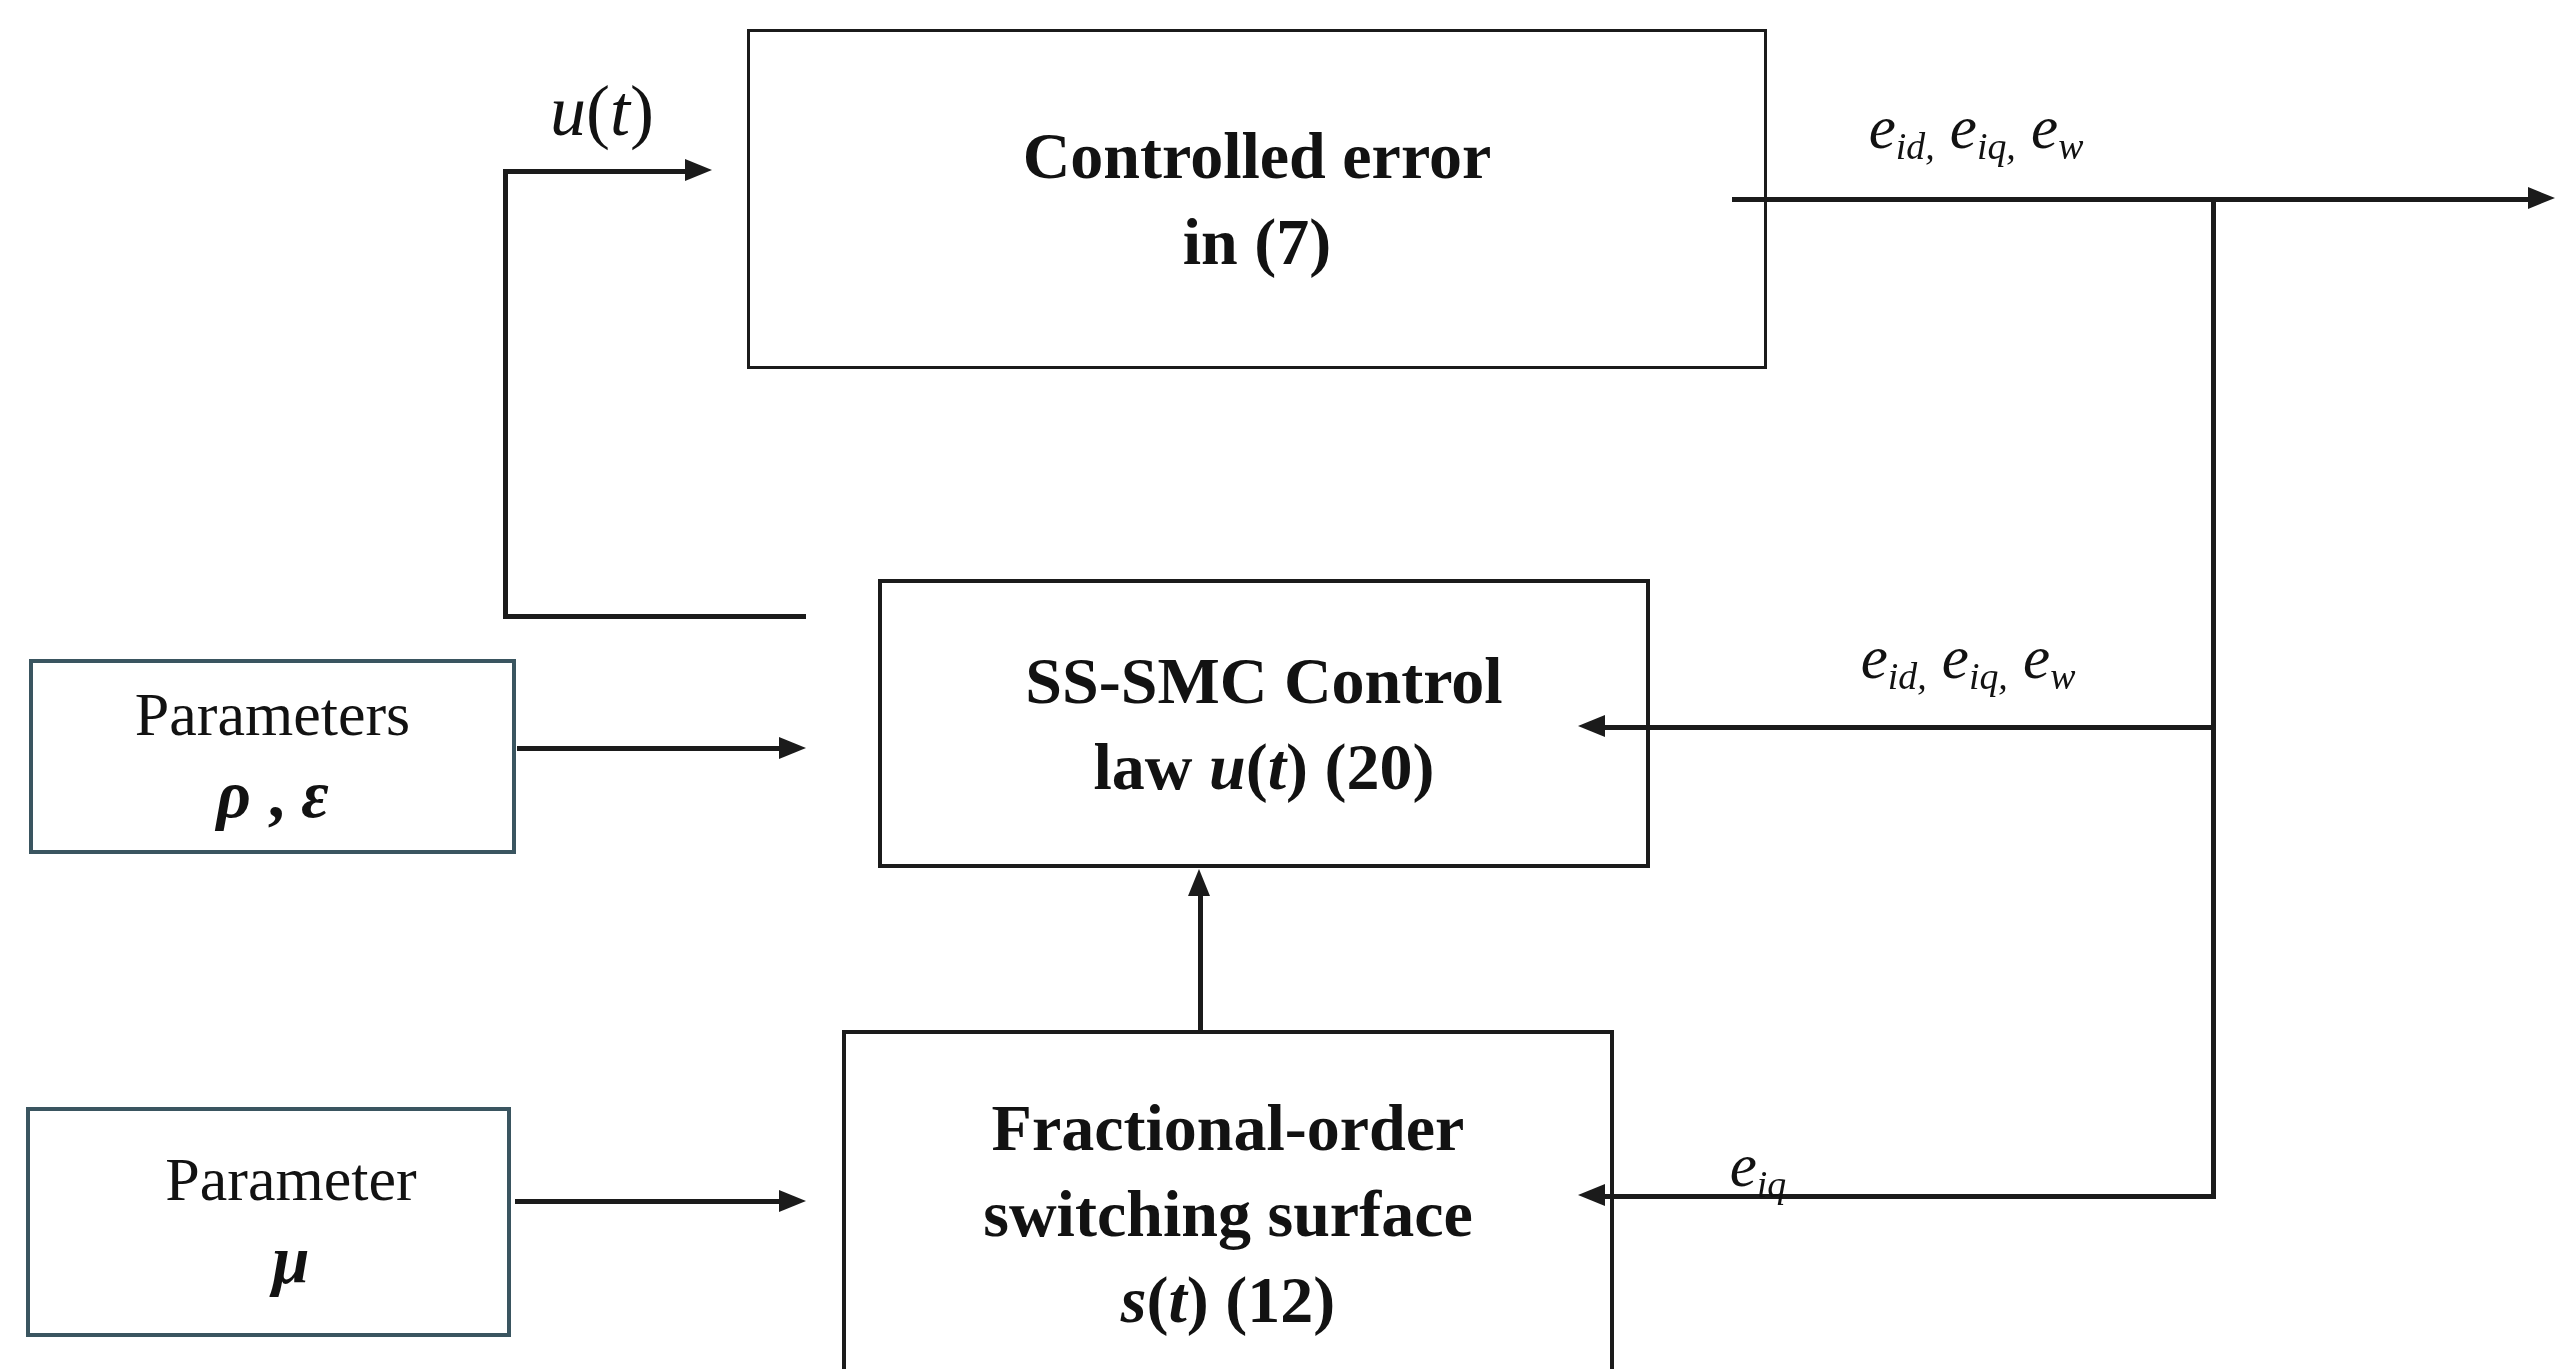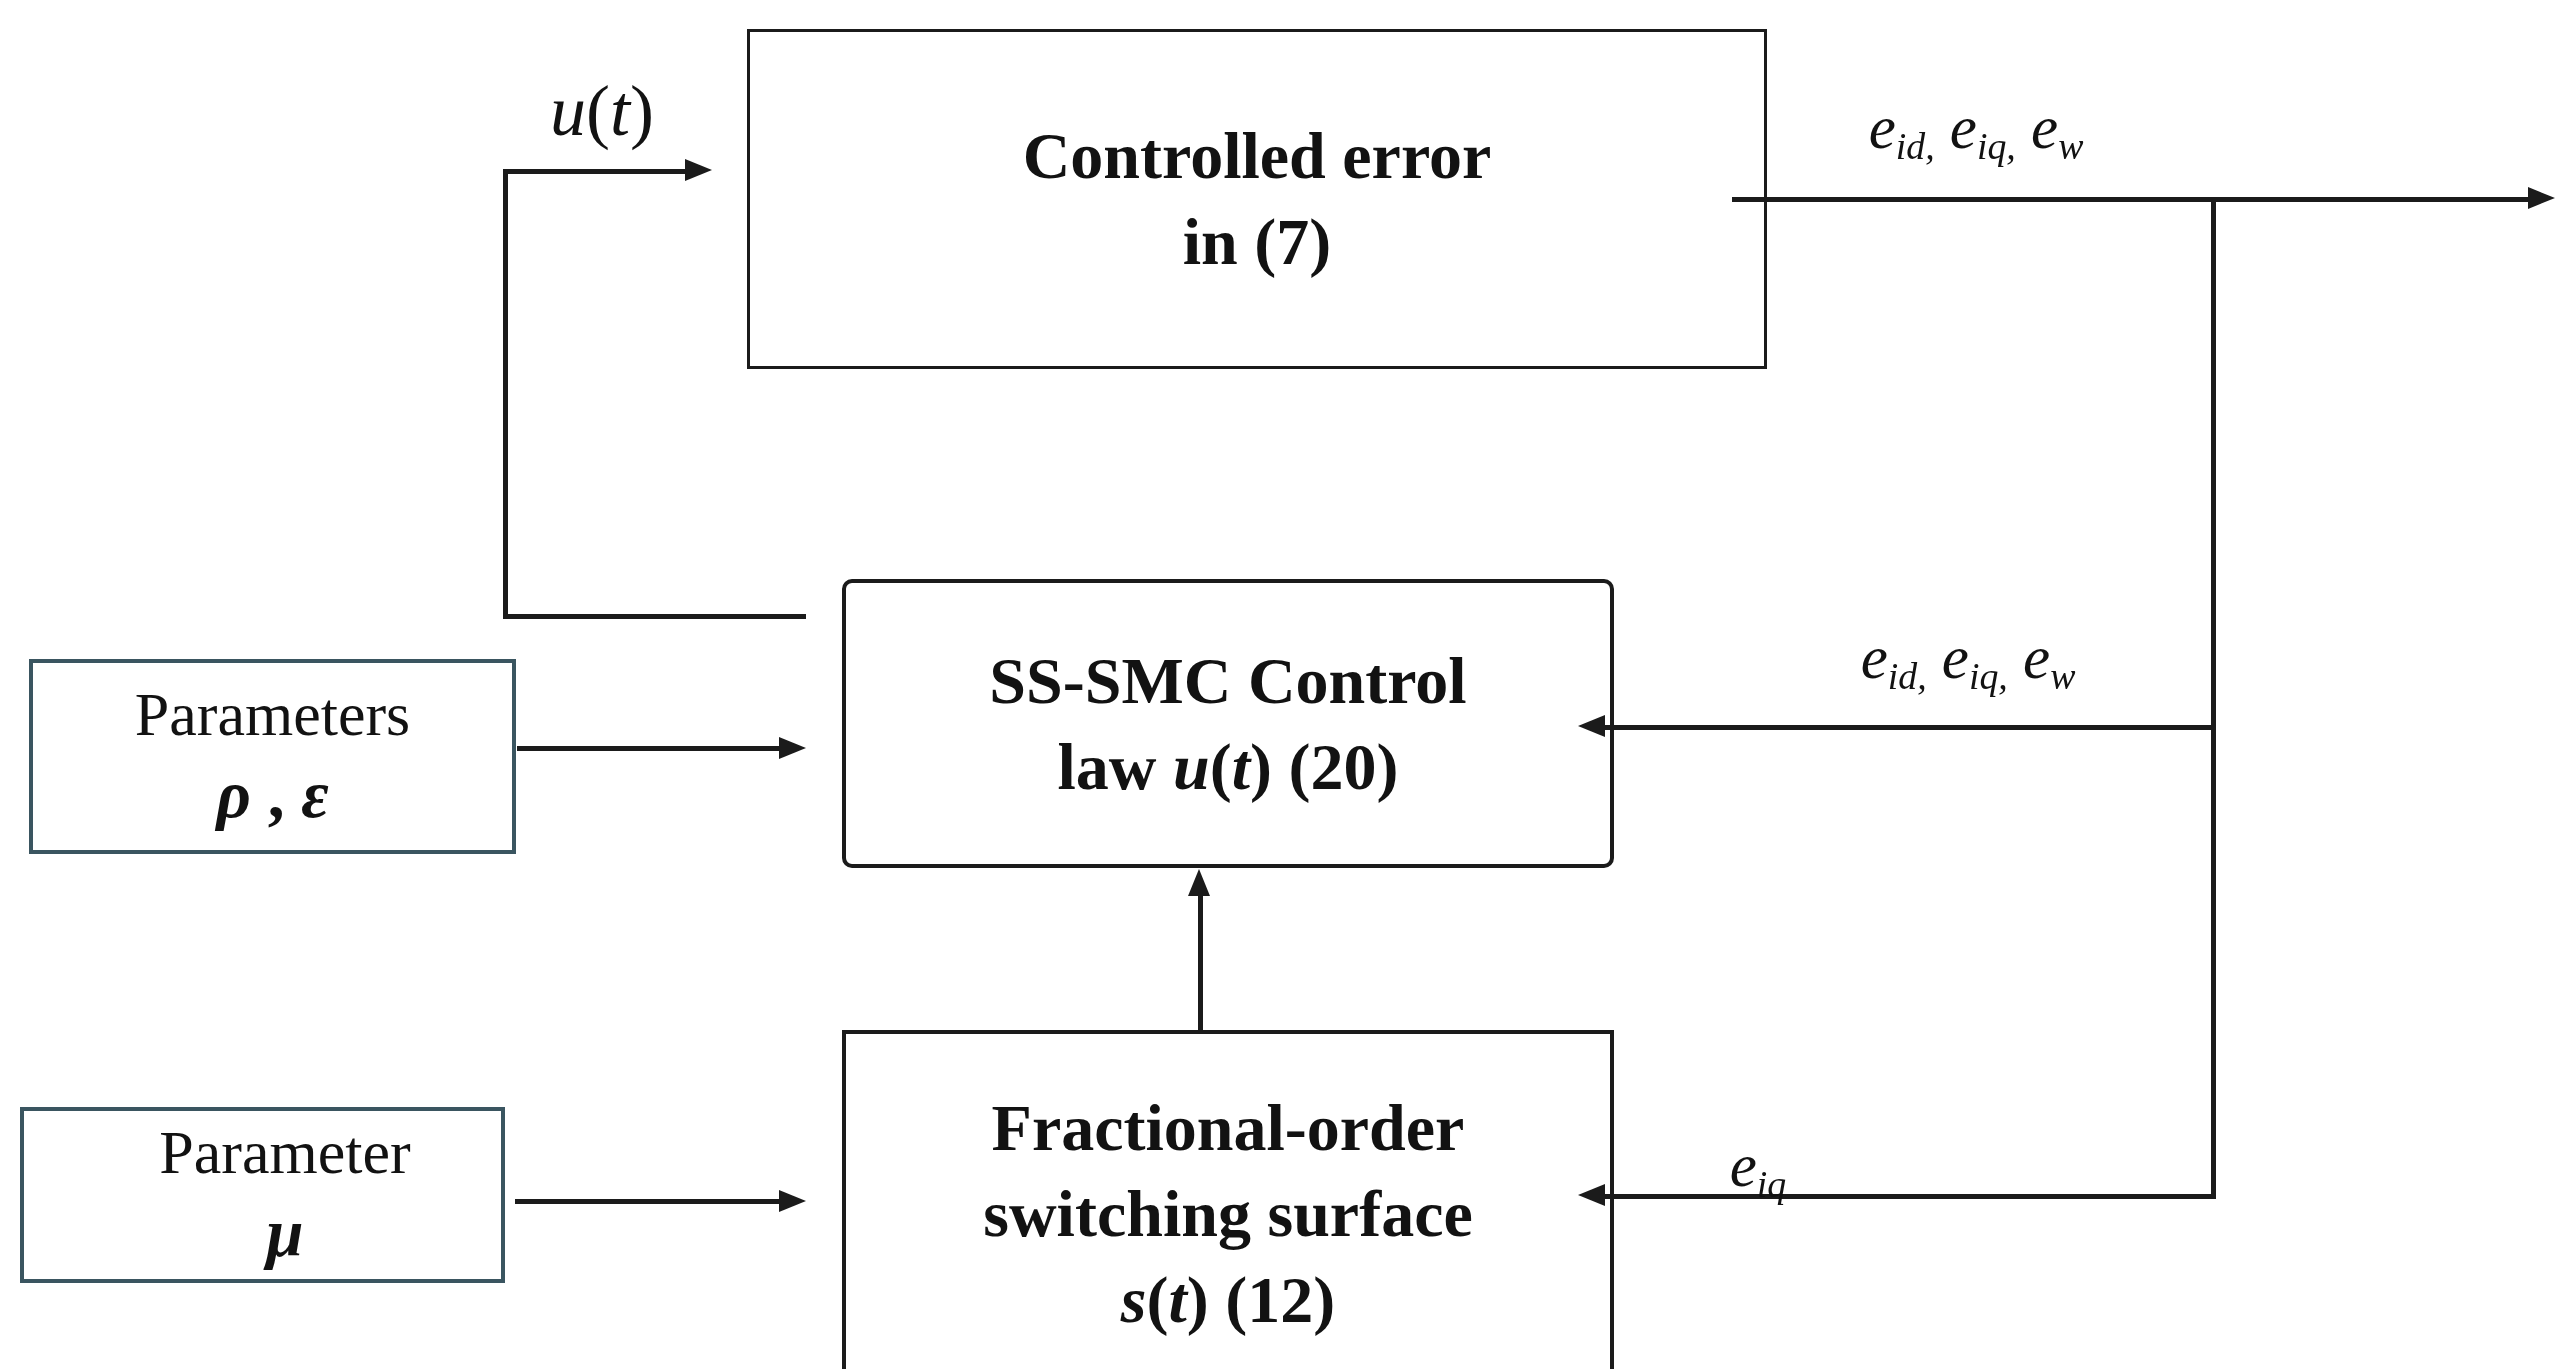--- a/index.html
+++ b/index.html
@@ -61,37 +61,37 @@
 </head>
 <body>
 
 <div class="canvas" style="--bg: #ffffff; --line: #1b1b1b; --pborder: #3a5560;">
 
   <div class="box black" style="left:711px;top:29px;width:1020px;height:340px;">
     <div class="bt">Controlled error</div>
     <div class="bt">in (7)</div>
   </div>
 
-  <div class="box black thick" style="left:806px;top:579px;width:772px;height:289px;border-radius:10px;">
+  <div class="box black thick" style="left:842px;top:579px;width:772px;height:289px;">
     <div class="bt">SS-SMC Control</div>
     <div class="bt">law <i>u</i>(<i>t</i>) (20)</div>
   </div>
 
   <div class="box black thick" style="left:806px;top:1030px;width:772px;height:368px;">
     <div class="bt">Fractional-order</div>
     <div class="bt">switching surface</div>
     <div class="bt"><i>s</i>(<i>t</i>) (12)</div>
   </div>
 
   <div class="box slate" style="left:29px;top:659px;width:487px;height:195px;">
     <div class="pt1">Parameters</div>
     <div class="pt2"><i>ρ</i> , <i>ε</i></div>
   </div>
 
-  <div class="box slate" style="left:20px;top:1107px;width:485px;height:176px;padding-left:45px;">
+  <div class="box slate" style="left:26px;top:1107px;width:485px;height:230px;padding-left:45px;">
     <div class="pt1">Parameter</div>
     <div class="pt2"><i>μ</i></div>
   </div>
 
   <div class="hline" style="left:503px;top:614px;width:303px;"></div>
   <div class="vline" style="left:503px;top:169px;height:450px;"></div>
   <div class="hline" style="left:503px;top:169px;width:188px;"></div>
   <div class="ar ar-r" style="left:685px;top:159px;"></div>
 
   <div class="hline" style="left:1732px;top:197px;width:800px;"></div>

